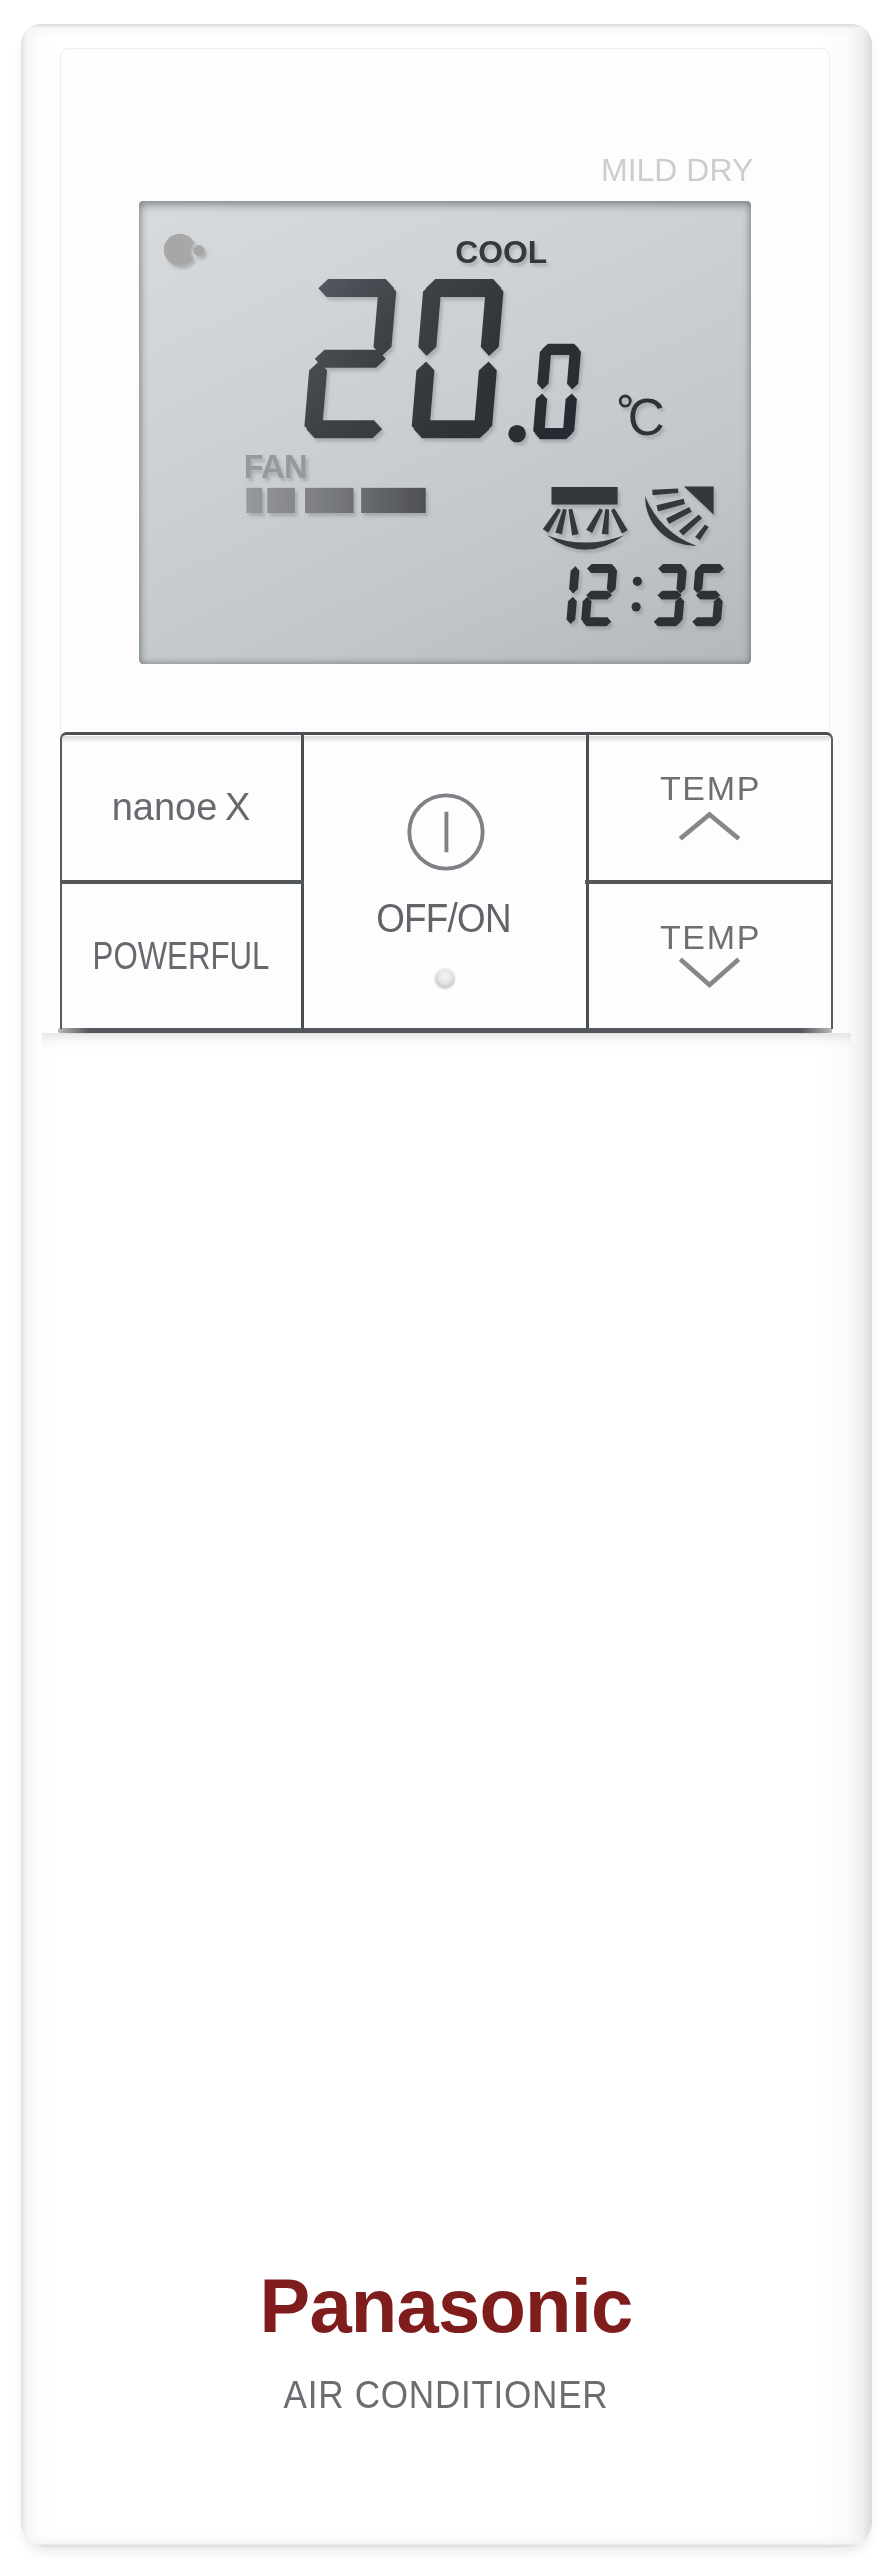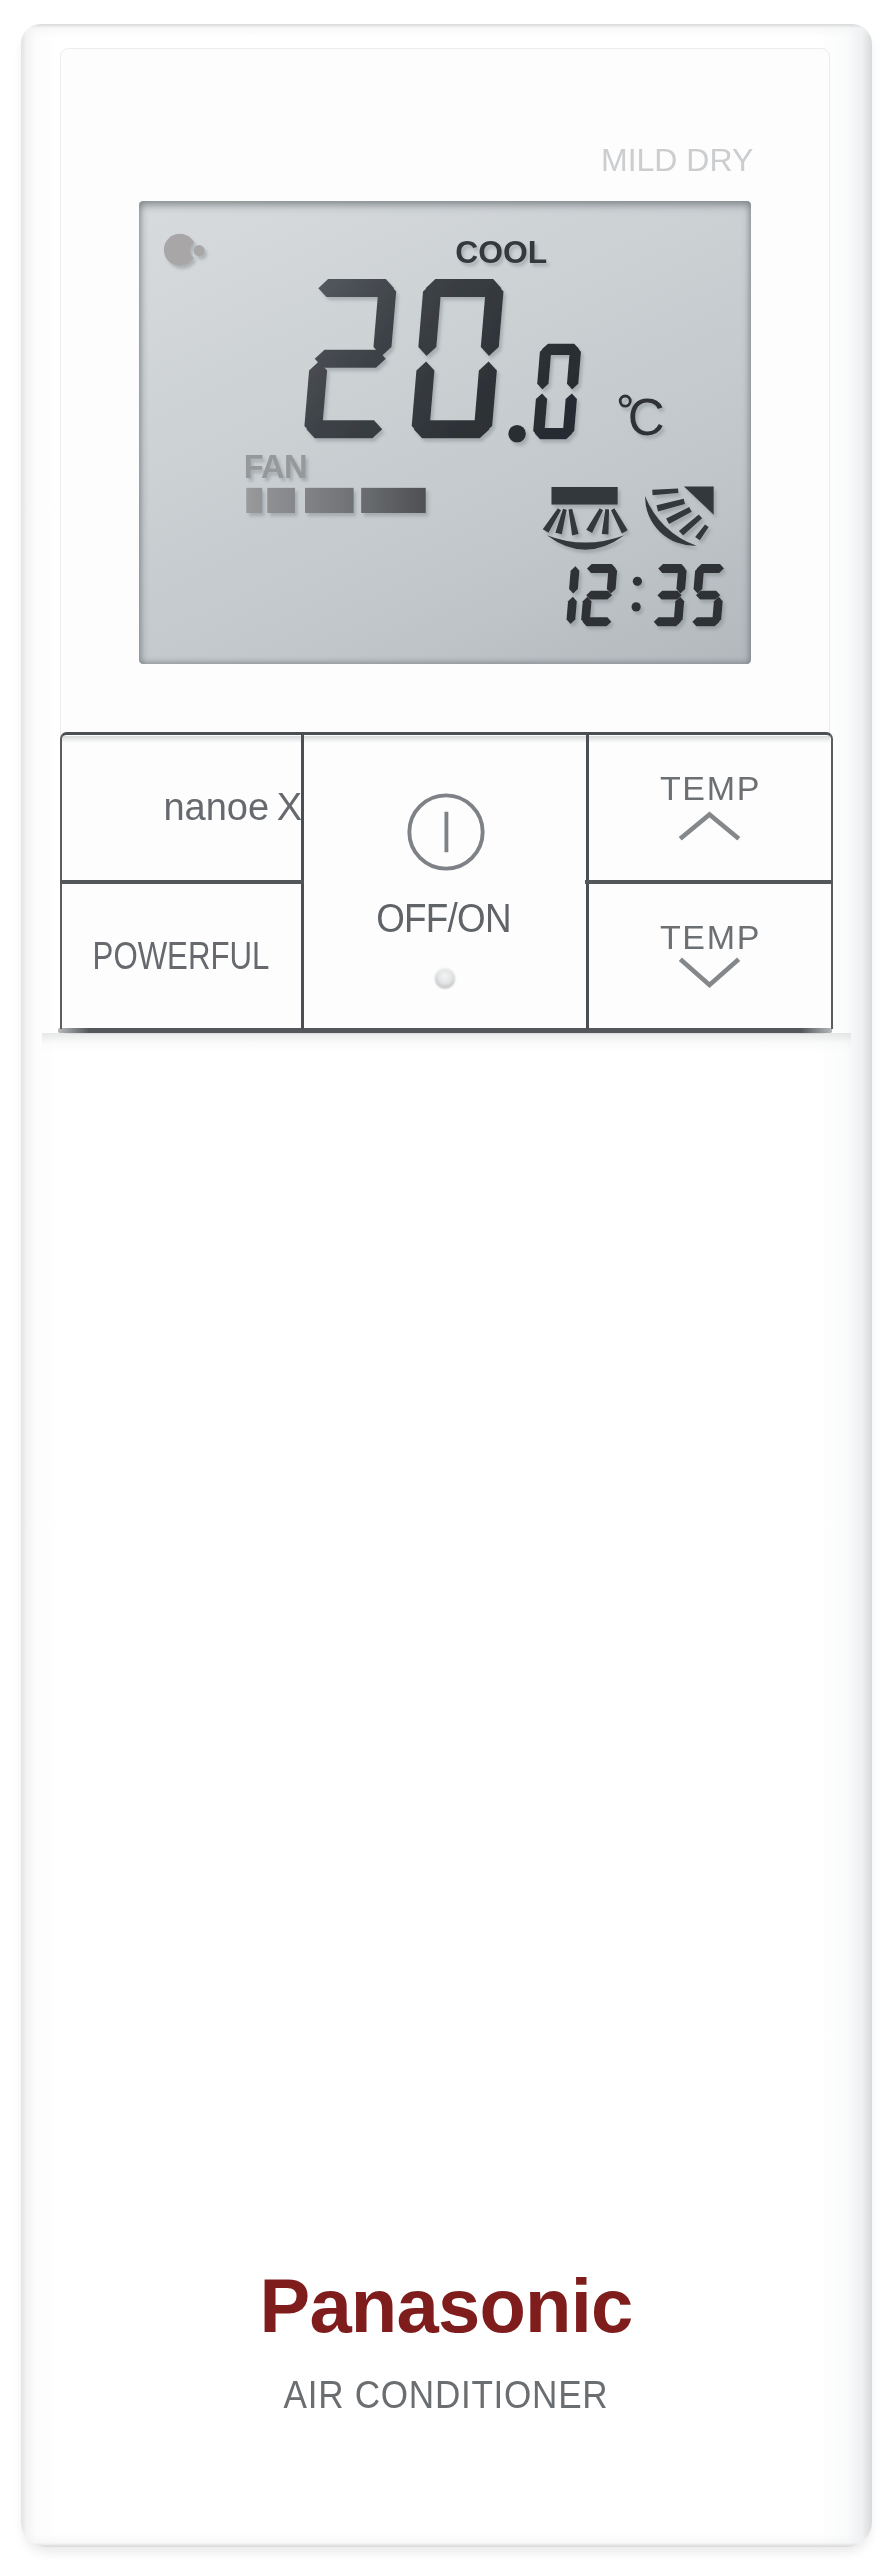--- a/index.html
+++ b/index.html
@@ -12,21 +12,21 @@
 <div class="abs" id="rbody" style="left:21px;top:23.5px;width:851px;height:2523px;border-radius:20px 20px 25px 25px;
 background:
 linear-gradient(to bottom, rgba(214,215,217,0.95) 0px, rgba(243,243,244,0.55) 4.2px, rgba(255,255,255,0) 13.4px) ,
 linear-gradient(to top, rgba(210,211,213,0.9) 0px, rgba(242,242,243,0.55) 4.2px, rgba(255,255,255,0) 13.4px),
 linear-gradient(to right, #e1e2e3 0px, #f4f4f5 5.9px, #fcfcfd 15px, #ffffff 35px, #ffffff 797px, #fafbfb 826px, #eef0f1 841px, #d7d9da 851px);
 box-shadow:0 6.7px 11.7px -3.4px rgba(0,0,0,0.10);"></div>
 
 <div class="abs" id="panel" style="left:60px;top:48px;width:770px;height:986px;border-radius:8.4px;
 background:#fdfdfe;border:1.7px solid #ebecee;box-sizing:border-box;"></div>
 
-<div class="abs" style="left:601px;top:142px;white-space:nowrap;font-size:32px;color:#cbcdcf;letter-spacing:0;">MILD DRY</div>
+<div class="abs" style="left:601px;top:152px;white-space:nowrap;font-size:32px;color:#cbcdcf;letter-spacing:0;">MILD DRY</div>
 
 <div class="abs" id="screen" style="left:139px;top:201px;width:612px;height:463px;border-radius:4.2px;
 background:linear-gradient(155deg,#d8dbdd 0%,#cbd0d3 40%,#c0c6c9 72%,#b2b8bc 100%);
 box-shadow:inset 0 4.2px 8.4px rgba(85,93,97,0.55), inset 2.5px 0 6.7px rgba(85,93,97,0.25), inset -1.7px -2.5px 5px rgba(108,116,120,0.28);"></div>
 
 <svg class="abs" style="left:139px;top:201px;" width="612" height="463" viewBox="166 240 730 552">
 <defs>
 <linearGradient id="dg" x1="360" y1="330" x2="640" y2="530" gradientUnits="userSpaceOnUse">
 <stop offset="0" stop-color="#575c62"></stop>
         <stop offset="0.35" stop-color="#3e4247"></stop>
@@ -158,21 +158,21 @@
 <div class="abs" style="left:62px;top:736px;width:768px;height:6.7px;background:linear-gradient(to bottom, rgba(130,134,137,0.30), rgba(255,255,255,0));"></div>
 
 <div class="abs" style="left:301px;top:732px;width:2.5px;height:297px;background:#4b4f53;"></div>
 
 <div class="abs" style="left:586px;top:732px;width:2.5px;height:297px;background:#4b4f53;"></div>
 
 <div class="abs" style="left:60px;top:880px;width:244px;height:3.8px;background:#53575a;"></div>
 
 <div class="abs" style="left:585px;top:880px;width:247px;height:3.8px;background:#53575a;"></div>
 
-<div class="abs" style="left:60px;top:735px;width:242px;height:145px;line-height:145px;text-align:right;font-size:38px;color:#66696d;">nanoe X</div>
+<div class="abs" style="left:60px;top:735px;width:242px;height:145px;line-height:145px;text-align:center;font-size:38px;color:#66696d;">nanoe X</div>
 
 <div class="abs" style="left:60px;top:884px;width:242px;height:143px;line-height:143px;text-align:center;font-size:39px;color:#66696d;transform:scaleX(0.8);">POWERFUL</div>
 
 <svg class="abs" style="left:403px;top:789px;" width="86" height="86" viewBox="0 0 102 102">
 <circle cx="51" cy="51" r="43.5" fill="none" stroke="#7e8286" stroke-width="4.6"></circle>
 <line x1="51.5" y1="27" x2="51.5" y2="75" stroke="#7e8286" stroke-width="4.6"></line>
 </svg>
 
 <div class="abs" style="left:308px;top:896px;width:271px;text-align:center;font-size:40px;letter-spacing:-0.8px;color:#606367;transform:scaleX(0.92);">OFF/ON</div>
 

